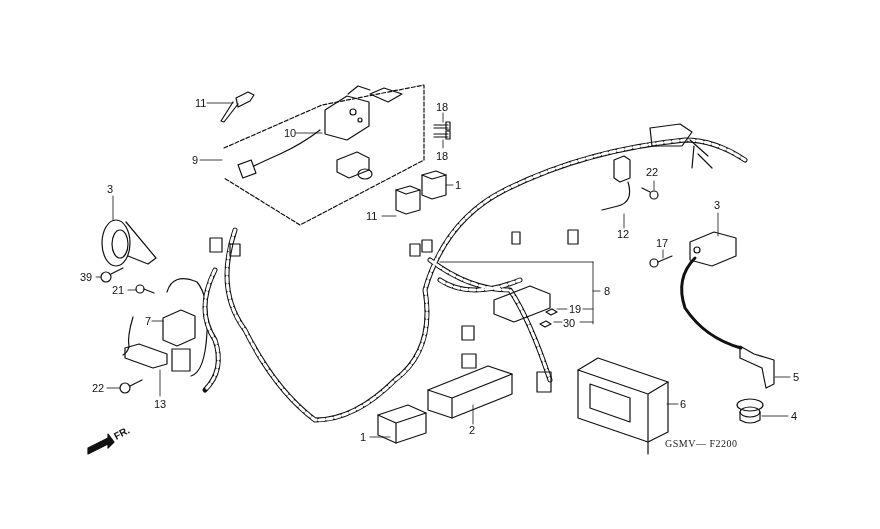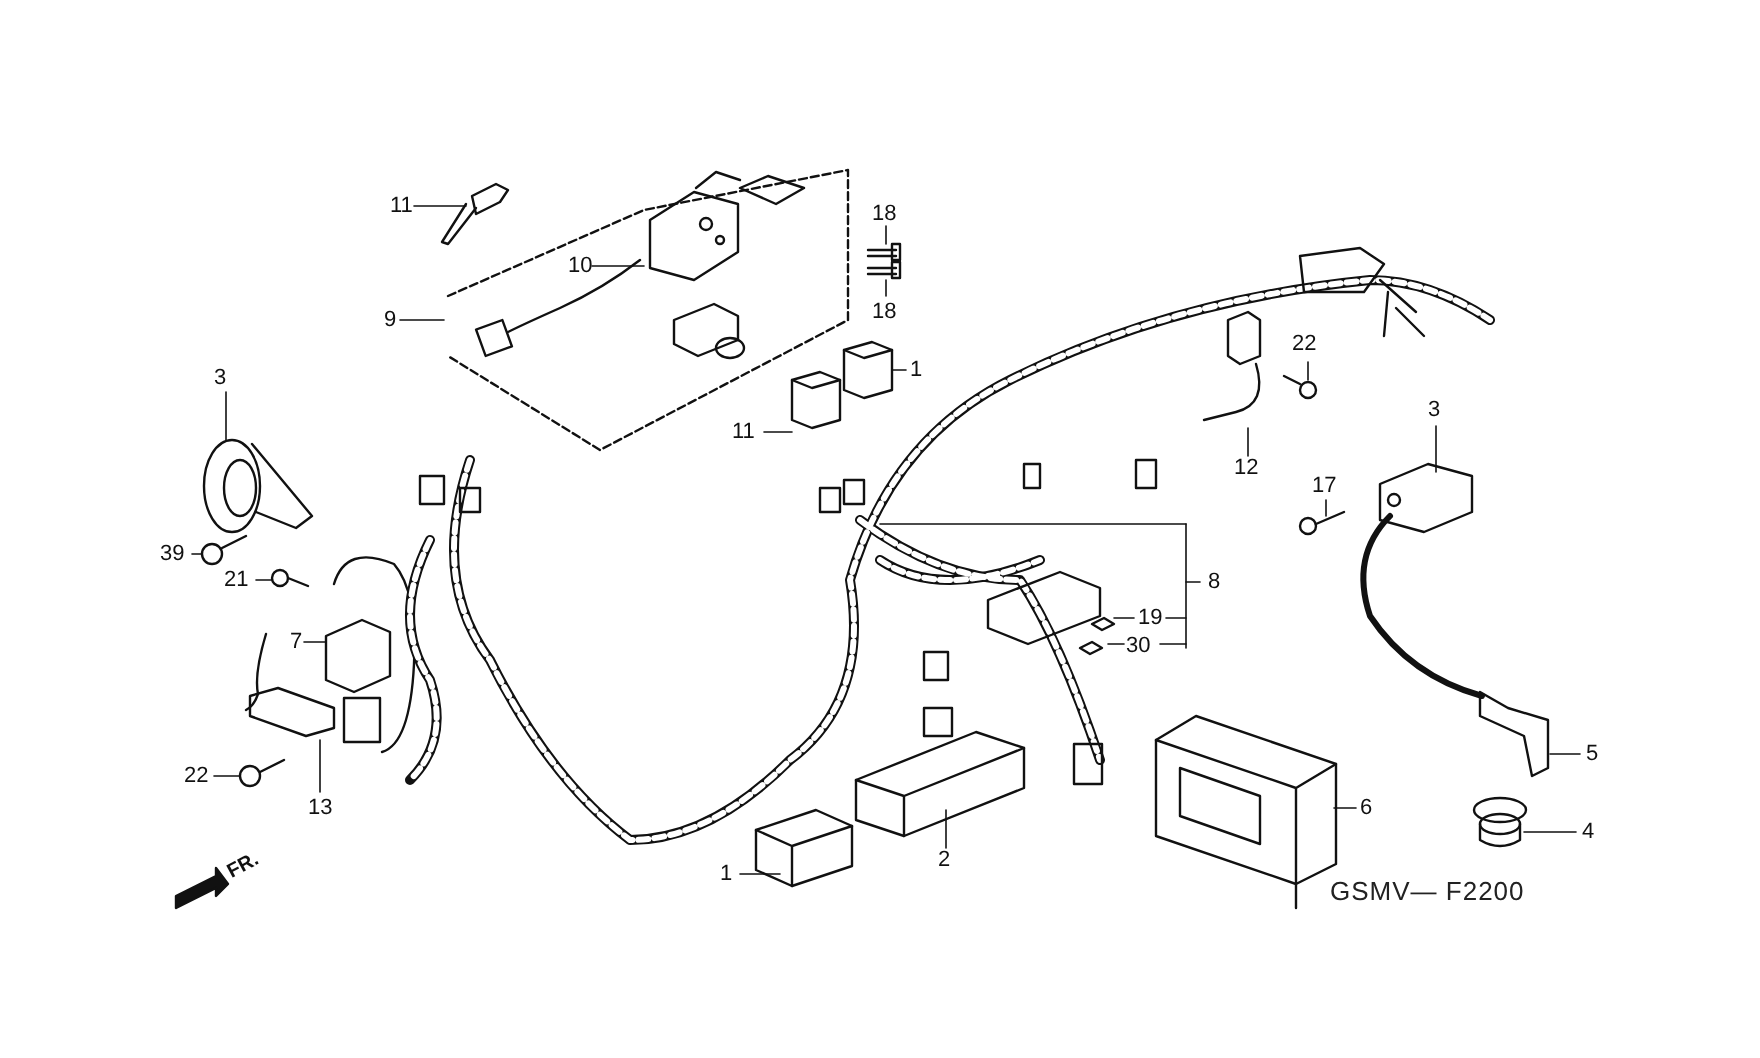--- a/index.html
+++ b/index.html
@@ -1,19 +1,19 @@
 <!DOCTYPE html>
 <html><head>
 <meta charset="utf-8">
 <style>
   html,body{margin:0;padding:0;background:#fff;}
   #stage{position:relative;width:840px;height:529px;overflow:hidden;background:#fff;font-family:"Liberation Sans",sans-serif;color:#111;}
   svg{position:absolute;left:0;top:0;}
   .lbl{position:absolute;font-size:11px;line-height:12px;color:#111;white-space:nowrap;}
-  .code{position:absolute;font-size:13px;letter-spacing:0.5px;color:#222;}
+  .code{position:absolute;font-size:10px;letter-spacing:0.5px;color:#222;font-family:Liberation Serif, serif;}
   .fr{position:absolute;font-size:10px;font-weight:bold;color:#111;transform:rotate(-28deg);transform-origin:left top;}
 </style>
 </head>
 <body>
 
 <div id="stage">
 <svg width="880" height="529" viewBox="0 0 880 529">
   <g fill="none" stroke="#111" stroke-width="1.2" stroke-linecap="round" stroke-linejoin="round">
 
     <path d="M224 148 L322 105 L424 85 L424 160 L300 225 L224 178" stroke-dasharray="4 2"></path>

